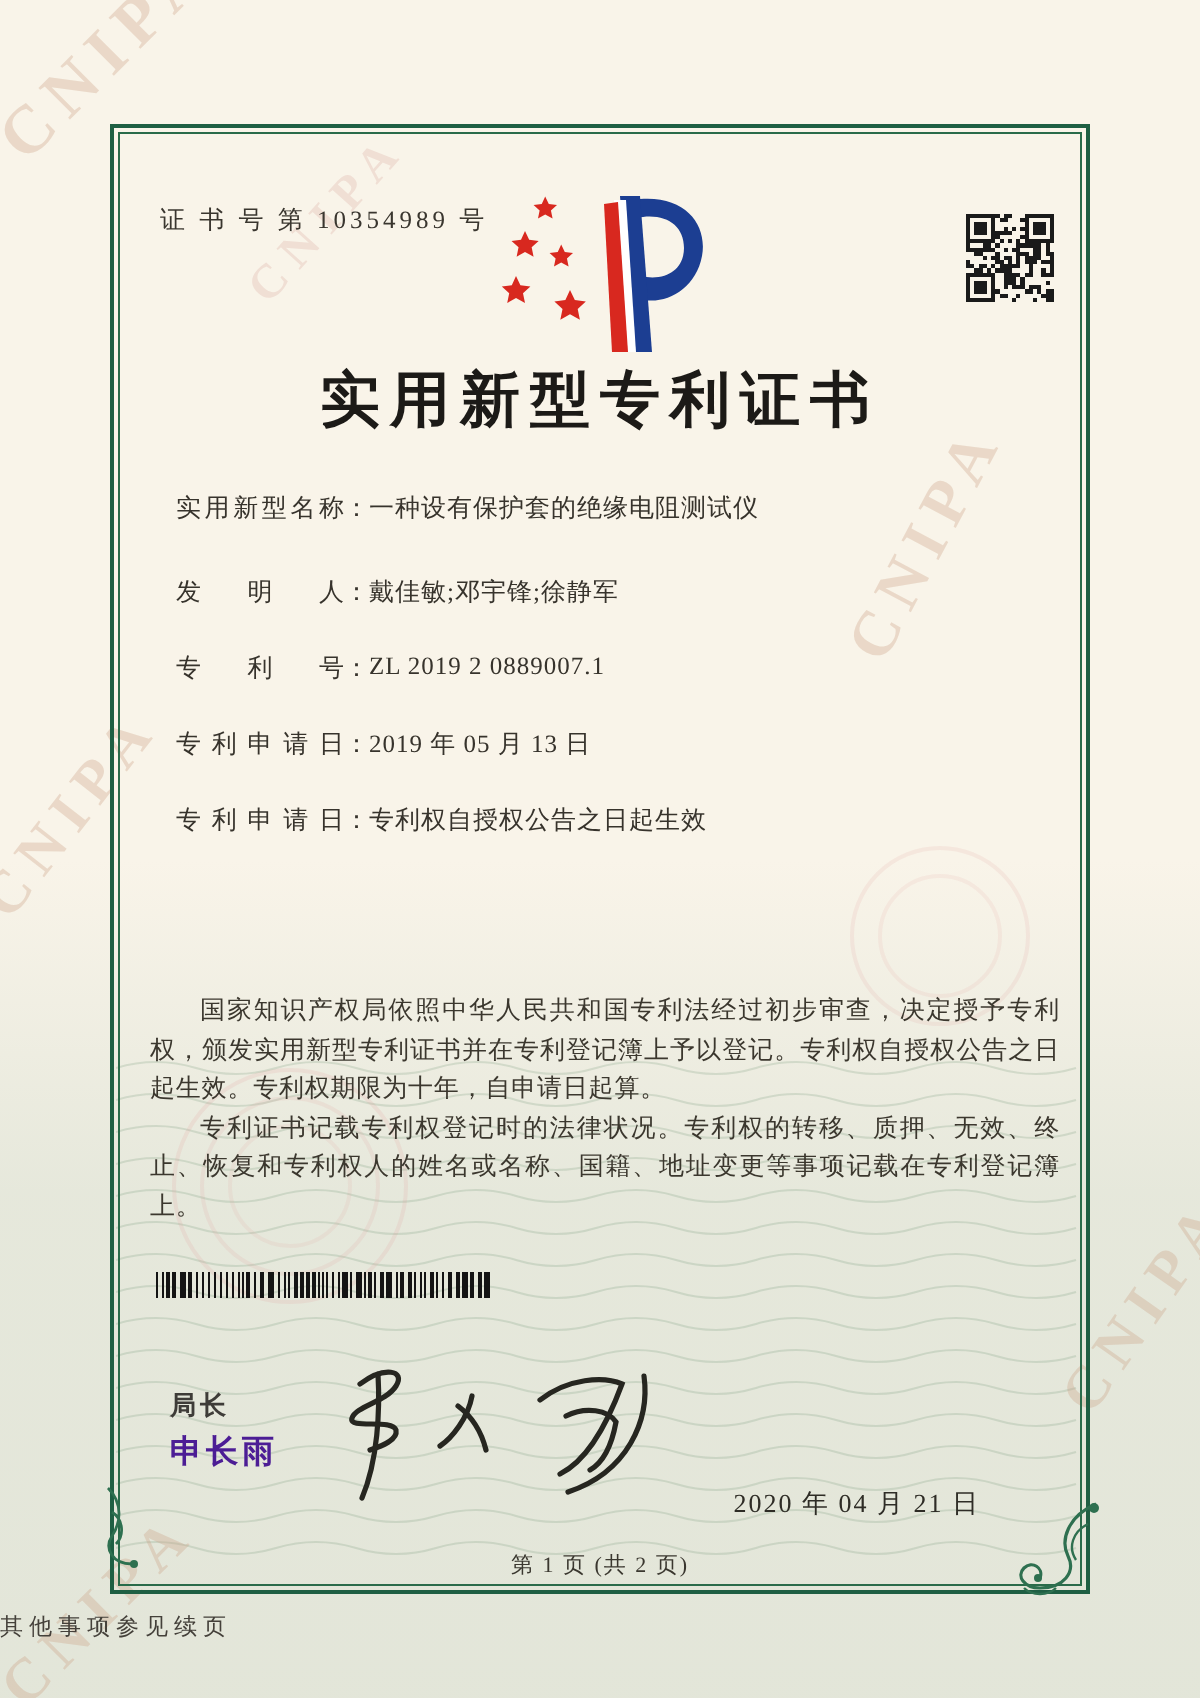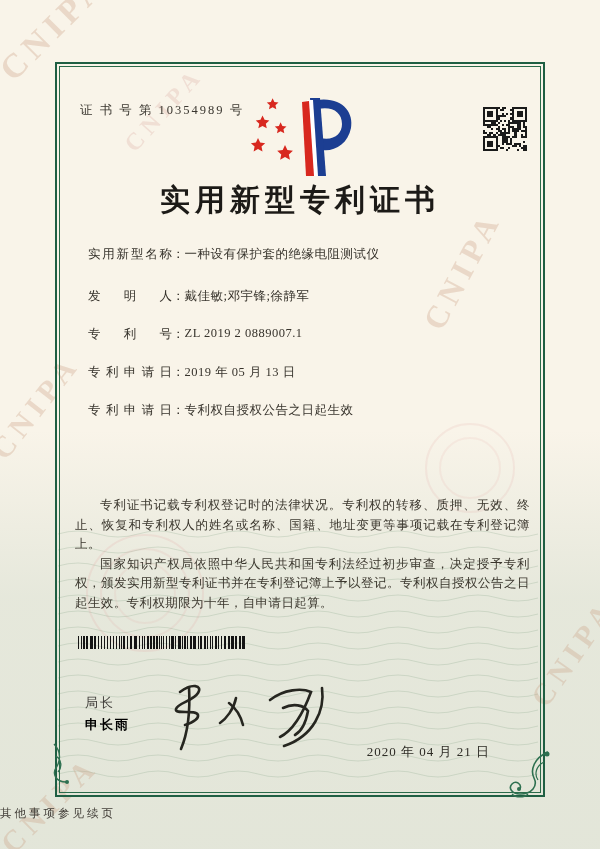--- a/index.html
+++ b/index.html
@@ -31,24 +31,24 @@
   .grant-right{position:absolute;left:305px;top:0;white-space:nowrap;}
   .grant-right .flabel{width:70px;}
   
   .body-text{position:absolute;left:75px;right:70px;top:496px;
     font-size:12.5px;line-height:19.5px;color:#3b372e;letter-spacing:0.4px;text-align:justify;}
   .body-text p{margin:0;text-indent:2em;}
   
   .barcode{position:absolute;left:78px;top:636px;width:170px;height:13px;}
   .qr{position:absolute;left:483px;top:107px;width:44px;height:44px;}
   
-  .sig-title{position:absolute;left:85px;top:694px;font-size:13px;font-weight:normal;
+  .sig-title{position:absolute;left:85px;top:694px;font-size:13px;font-weight:bold;
     font-family:"Liberation Sans",sans-serif;color:#3e3c38;letter-spacing:2px;}
-  .sig-name{position:absolute;left:85px;top:716px;font-size:13px;font-weight:bold;
-    font-family:Liberation Serif, serif;color:#000000;letter-spacing:2px;}
+  .sig-name{position:absolute;left:85px;top:716px;font-size:16px;font-weight:bold;
+    font-family:Liberation Serif, serif;color:#4c1d95;letter-spacing:2px;}
   .sig-script{position:absolute;left:152px;top:678px;}
   .sig-date{position:absolute;right:110px;top:743px;font-size:13px;letter-spacing:1px;color:#2e2c26;}
   .page-info{position:absolute;left:0;width:100%;top:775px;text-align:center;
     font-size:11px;letter-spacing:1px;color:#3a372f;}
   .note{position:absolute;left:0;width:100%;top:806px;
     font-size:11.5px;letter-spacing:3px;color:#44403a;}
   .decor{position:absolute;pointer-events:none;}
   svg{display:block;}
 </style>
 </head>
@@ -379,22 +379,22 @@
     <span class="flabel">专利号</span><span class="fcolon">：</span><span class="fvalue">ZL 2019 2 0889007.1</span>
   </div>
   <div class="frow" style="top:364px;">
     <span class="flabel">专利申请日</span><span class="fcolon">：</span><span class="fvalue">2019 年 05 月 13 日</span>
   </div>
   <div class="frow" style="top:402px;">
     <span class="flabel">专利申请日</span><span class="fcolon">：</span><span class="fvalue">专利权自授权公告之日起生效</span>
   </div>
 
   <div class="body-text">
+    <p>国家知识产权局依照中华人民共和国专利法经过初步审查，决定授予专利权，颁发实用新型专利证书并在专利登记簿上予以登记。专利权自授权公告之日起生效。专利权期限为十年，自申请日起算。</p>
     <p>专利证书记载专利权登记时的法律状况。专利权的转移、质押、无效、终止、恢复和专利权人的姓名或名称、国籍、地址变更等事项记载在专利登记簿上。</p>
-    <p>国家知识产权局依照中华人民共和国专利法经过初步审查，决定授予专利权，颁发实用新型专利证书并在专利登记簿上予以登记。专利权自授权公告之日起生效。专利权期限为十年，自申请日起算。</p>
   </div>
 
   <div class="barcode" id="barcode">
       <svg width="170" height="13" viewBox="0 0 170 13">
         <rect x="0" y="0" width="1" height="13" fill="#141414"></rect>
         <rect x="3" y="0" width="1" height="13" fill="#141414"></rect>
         <rect x="5" y="0" width="2" height="13" fill="#141414"></rect>
         <rect x="8" y="0" width="2" height="13" fill="#141414"></rect>
         <rect x="12" y="0" width="3" height="13" fill="#141414"></rect>
         <rect x="16" y="0" width="2" height="13" fill="#141414"></rect>
@@ -457,15 +457,16 @@
       <path d="M37,9 C38,27 37,52 29,71"></path>
       <path d="M84,20 C82,31 74,41 68,45"></path>
       <path d="M77,25 C85,31 89,39 91,47"></path>
       <path d="M118,22 C132,11 150,10 159,14 C152,33 142,52 128,59"></path>
       <path d="M131,30 C141,25 152,27 156,33 C154,44 150,53 143,57"></path>
       <path d="M170,10 C173,32 162,58 132,68"></path>
     </g>
   </svg>
   <div class="sig-date">2020 年 04 月 21 日</div>
 
+  <div class="page-info">第 1 页 (共 2 页)</div>
   <div class="note">其他事项参见续页</div>
 
 </div>
 
 </body></html>

